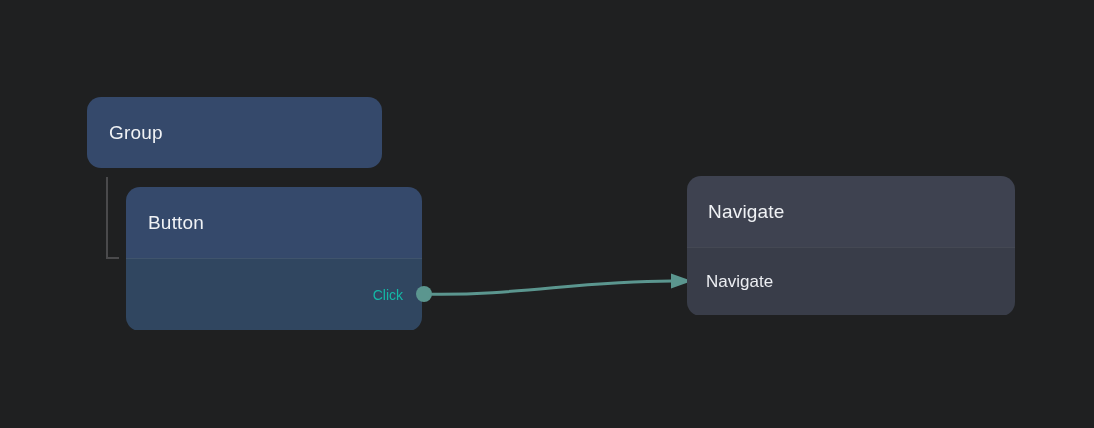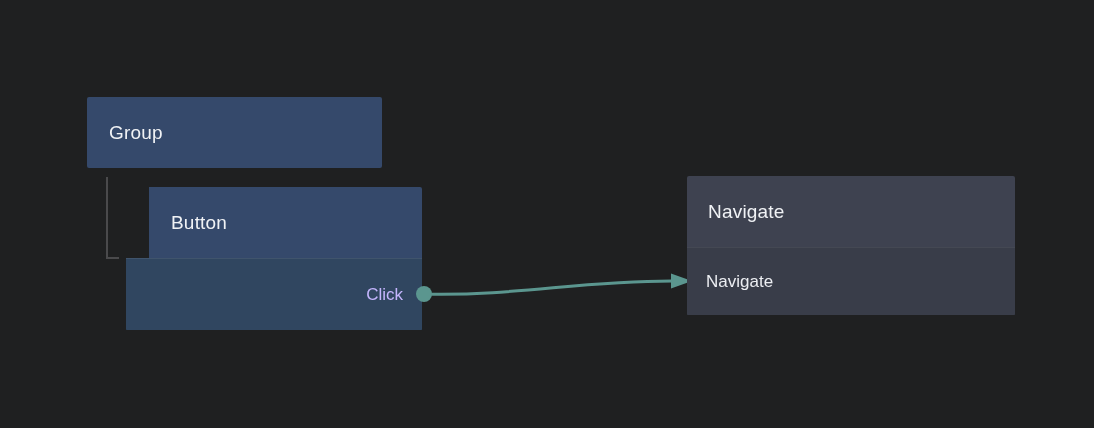--- a/index.html
+++ b/index.html
@@ -11,21 +11,21 @@
     position: relative;
     width: 1094px;
     height: 428px;
     background: #1f2021;
     overflow: hidden;
     font-family: "Liberation Sans", "DejaVu Sans", sans-serif;
     color: #eef1f4;
   }
   .node {
     position: absolute;
-    border-radius: 2px;
+    border-radius: 14px;
     overflow: hidden;
   }
   .node-header {
     display: flex;
     align-items: center;
     font-size: 19px;
     font-weight: 400;
     color: #f0f2f5;
     letter-spacing: 0.2px;
   }
@@ -33,30 +33,30 @@
   .blue .node-body   { background: #304660; border-top: 1px solid rgba(255,255,255,0.08); }
   .gray .node-header { background: #3e4250; }
   .gray .node-body   { background: #393d49; border-top: 1px solid rgba(255,255,255,0.06); }
 
   
   .node-group { left: 87px; top: 97px; width: 295px; height: 71px; }
   .node-group .node-header { height: 71px; padding-left: 22px; }
 
   
   .node-button { left: 126px; top: 187px; width: 296px; height: 144px; }
-  .node-button .node-header { height: 71px; padding-left: 22px; margin-left: 23px; }
+  .node-button .node-header { height: 71px; padding-left: 22px; }
   .node-button .node-body {
     height: 72px;
     display: flex;
     align-items: center;
     justify-content: flex-end;
     padding-right: 19px;
     box-sizing: border-box;
-    font-size: 17px;
-    color: #c4b5fd;
+    font-size: 14px;
+    color: #14b8a6;
   }
 
   
   .node-navigate { left: 687px; top: 176px; width: 328px; height: 140px; }
   .node-navigate .node-header { height: 71px; padding-left: 21px; }
   .node-navigate .node-body {
     height: 68px;
     display: flex;
     align-items: center;
     padding-left: 19px;

